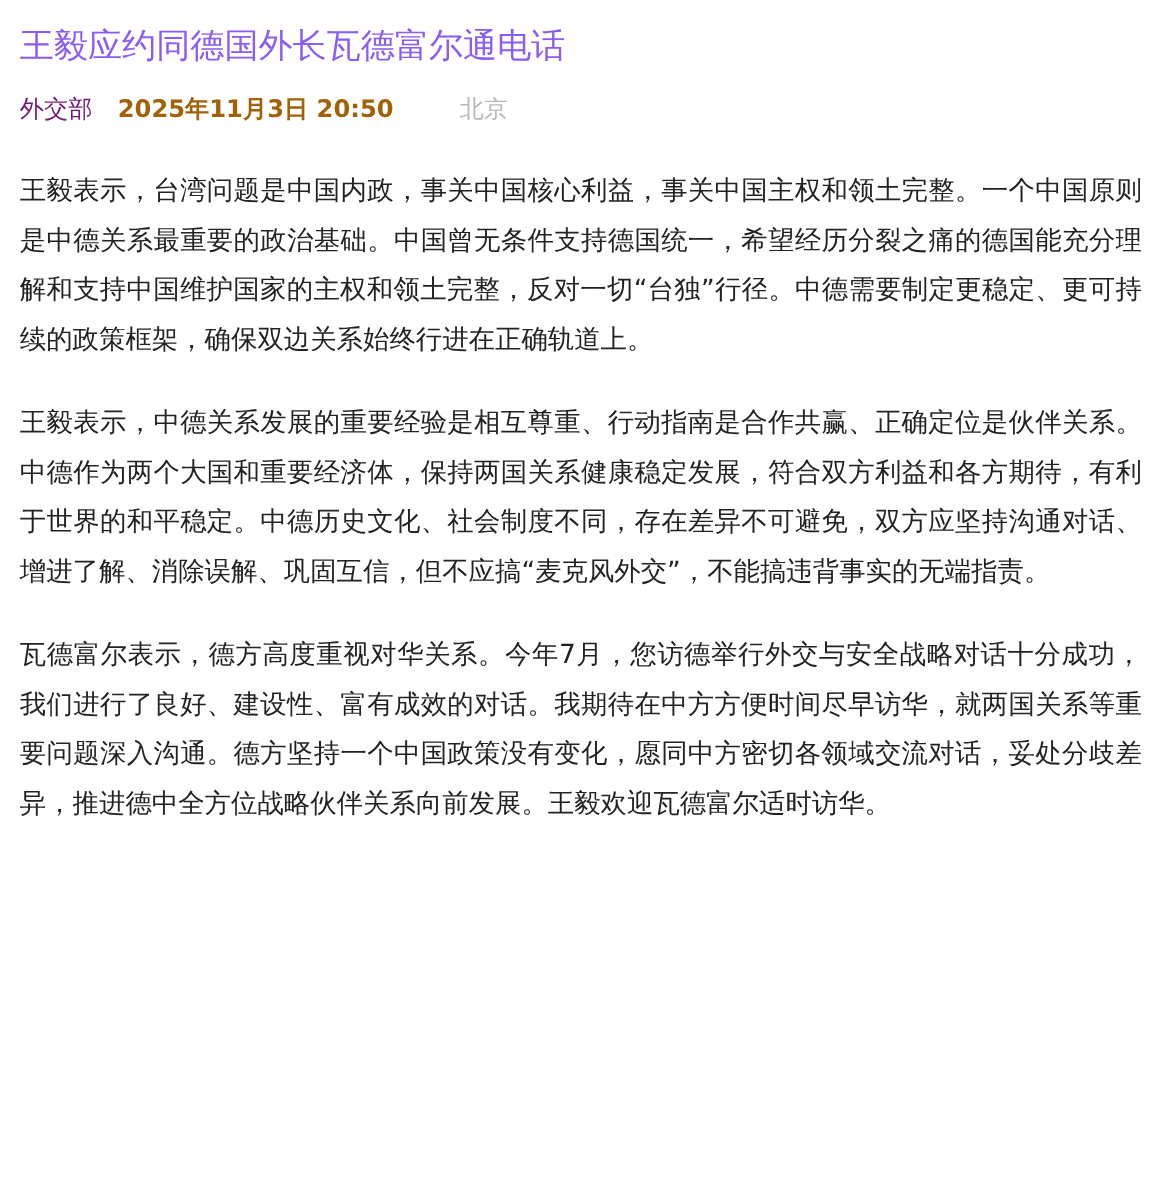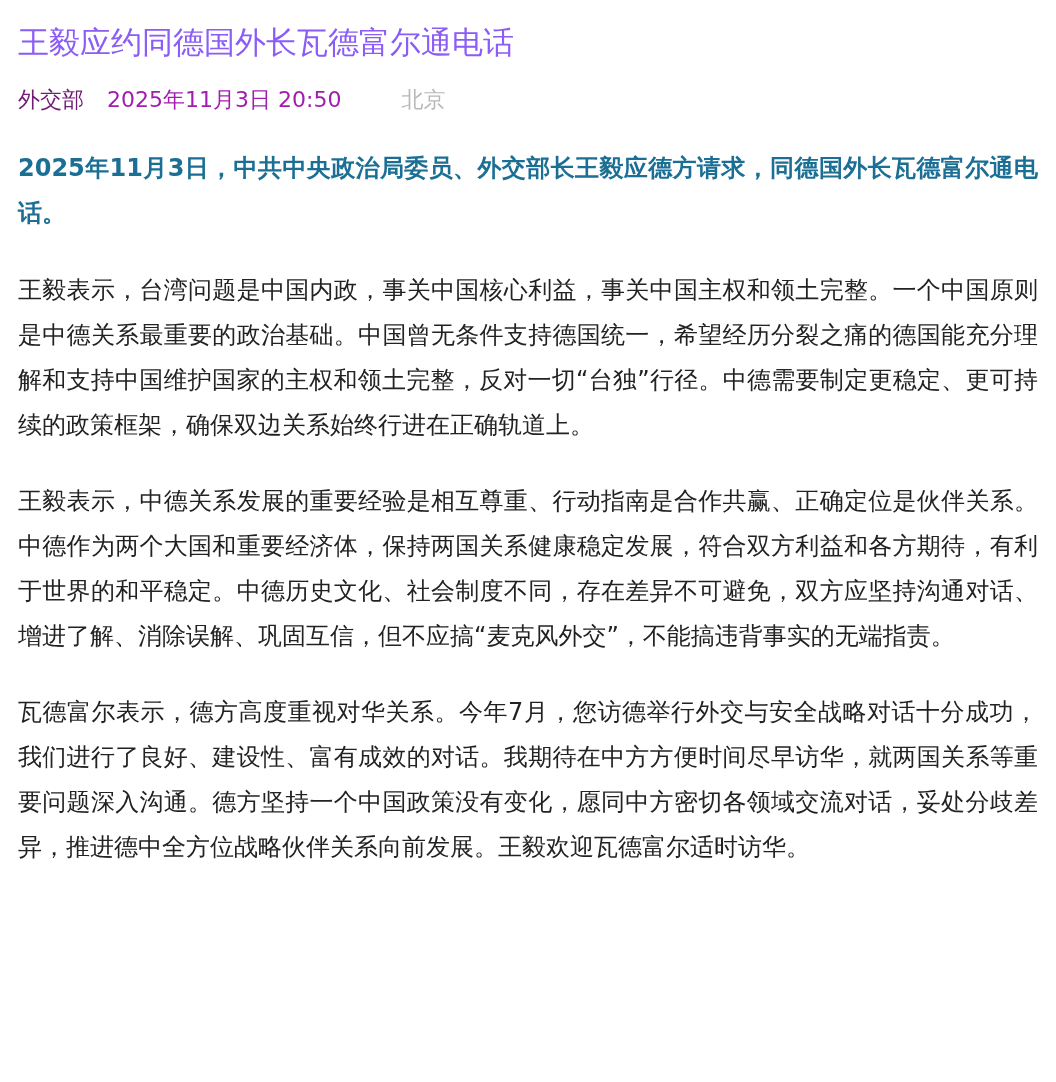--- a/index.html
+++ b/index.html
@@ -33,22 +33,23 @@
       height: 40px;
       font-size: 22px;
       line-height: 40px;
       white-space: nowrap;
     }
     .meta .source {
       color: #701a75;
       margin-right: 16px;
     }
     .meta .datetime {
-      color: #a21caf;
+      color: #a16207;
       margin-right: 14px;
+      font-weight: bold;
     }
     .meta .location {
       color: #b8b8b8;
       margin-left: 39px;
     }
     .lead {
       margin: 26px 0 0 0;
       font-size: 24px;
       line-height: 45px;
       font-weight: bold;
@@ -69,18 +70,17 @@
 
 <div class="article">
   <h1 class="title">王毅应约同德国外长瓦德富尔通电话</h1>
 
   <div class="meta">
     <span class="source">外交部</span>
     <span class="datetime">2025年11月3日 20:50</span>
     <span class="location">北京</span>
   </div>
 
-  <p class="lead">2025年11月3日，中共中央政治局委员、外交部长王毅应德方请求，同德国外长瓦德富尔通电话。</p>
 
   <p class="para">王毅表示，台湾问题是中国内政，事关中国核心利益，事关中国主权和领土完整。一个中国原则是中德关系最重要的政治基础。中国曾无条件支持德国统一，希望经历分裂之痛的德国能充分理解和支持中国维护国家的主权和领土完整，反对一切“台独”行径。中德需要制定更稳定、更可持续的政策框架，确保双边关系始终行进在正确轨道上。</p>
   <p class="para">王毅表示，中德关系发展的重要经验是相互尊重、行动指南是合作共赢、正确定位是伙伴关系。中德作为两个大国和重要经济体，保持两国关系健康稳定发展，符合双方利益和各方期待，有利于世界的和平稳定。中德历史文化、社会制度不同，存在差异不可避免，双方应坚持沟通对话、增进了解、消除误解、巩固互信，但不应搞“麦克风外交”，不能搞违背事实的无端指责。</p>
   <p class="para">瓦德富尔表示，德方高度重视对华关系。今年7月，您访德举行外交与安全战略对话十分成功，我们进行了良好、建设性、富有成效的对话。我期待在中方方便时间尽早访华，就两国关系等重要问题深入沟通。德方坚持一个中国政策没有变化，愿同中方密切各领域交流对话，妥处分歧差异，推进德中全方位战略伙伴关系向前发展。王毅欢迎瓦德富尔适时访华。</p>
 </div>
 
 </body></html>

